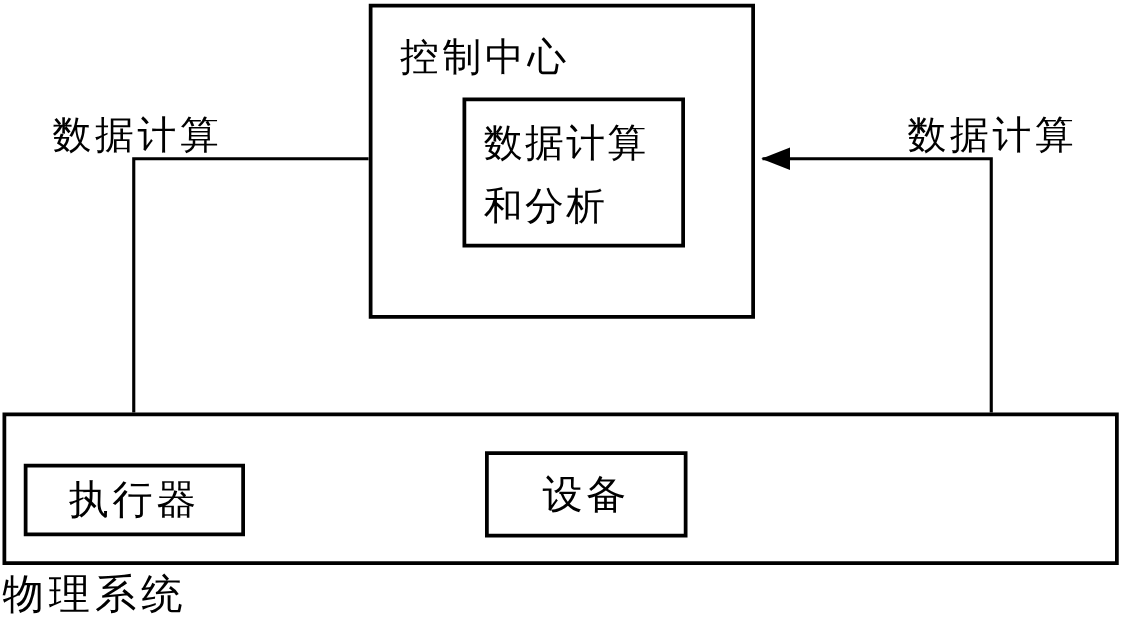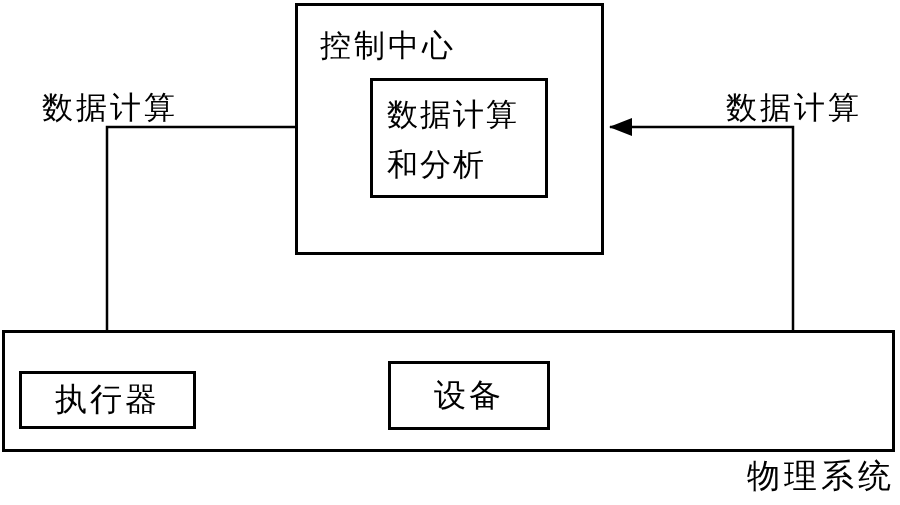--- a/index.html
+++ b/index.html
@@ -37,21 +37,21 @@
     left:370px;top:78px;width:178px;height:120px;
     padding:9px 0 0 14px;
     font-size:31px;
     letter-spacing:2px;
     line-height:50px;
   }
   #physical-system-box{left:2px;top:330px;width:893px;height:122px;}
   #actuator-box{left:19px;top:360px;width:177px;height:58px;margin-top:11px;}
   #equipment-box{left:388px;top:361px;width:162px;height:69px;}
   #sensor-box{left:703px;top:360px;width:178px;height:70px;}
-  #physical-system-title{left:2px;top:460px;width:893px;text-align:right;letter-spacing:4px;font-size:33px;}
+  #physical-system-title{left:2px;top:460px;width:893px;text-align:left;letter-spacing:4px;font-size:33px;}
   #control-info-label{left:42px;top:92px;}
   #data-collection-label{left:726px;top:92px;}
   #execute-label{left:237px;top:362px;font-size:30px;}
   #measure-label{left:583px;top:362px;font-size:30px;}
   #connector-layer{position:absolute;left:0;top:0;width:900px;height:505px;}
 </style>
 </head>
 <body>
 
 <div id="canvas">

